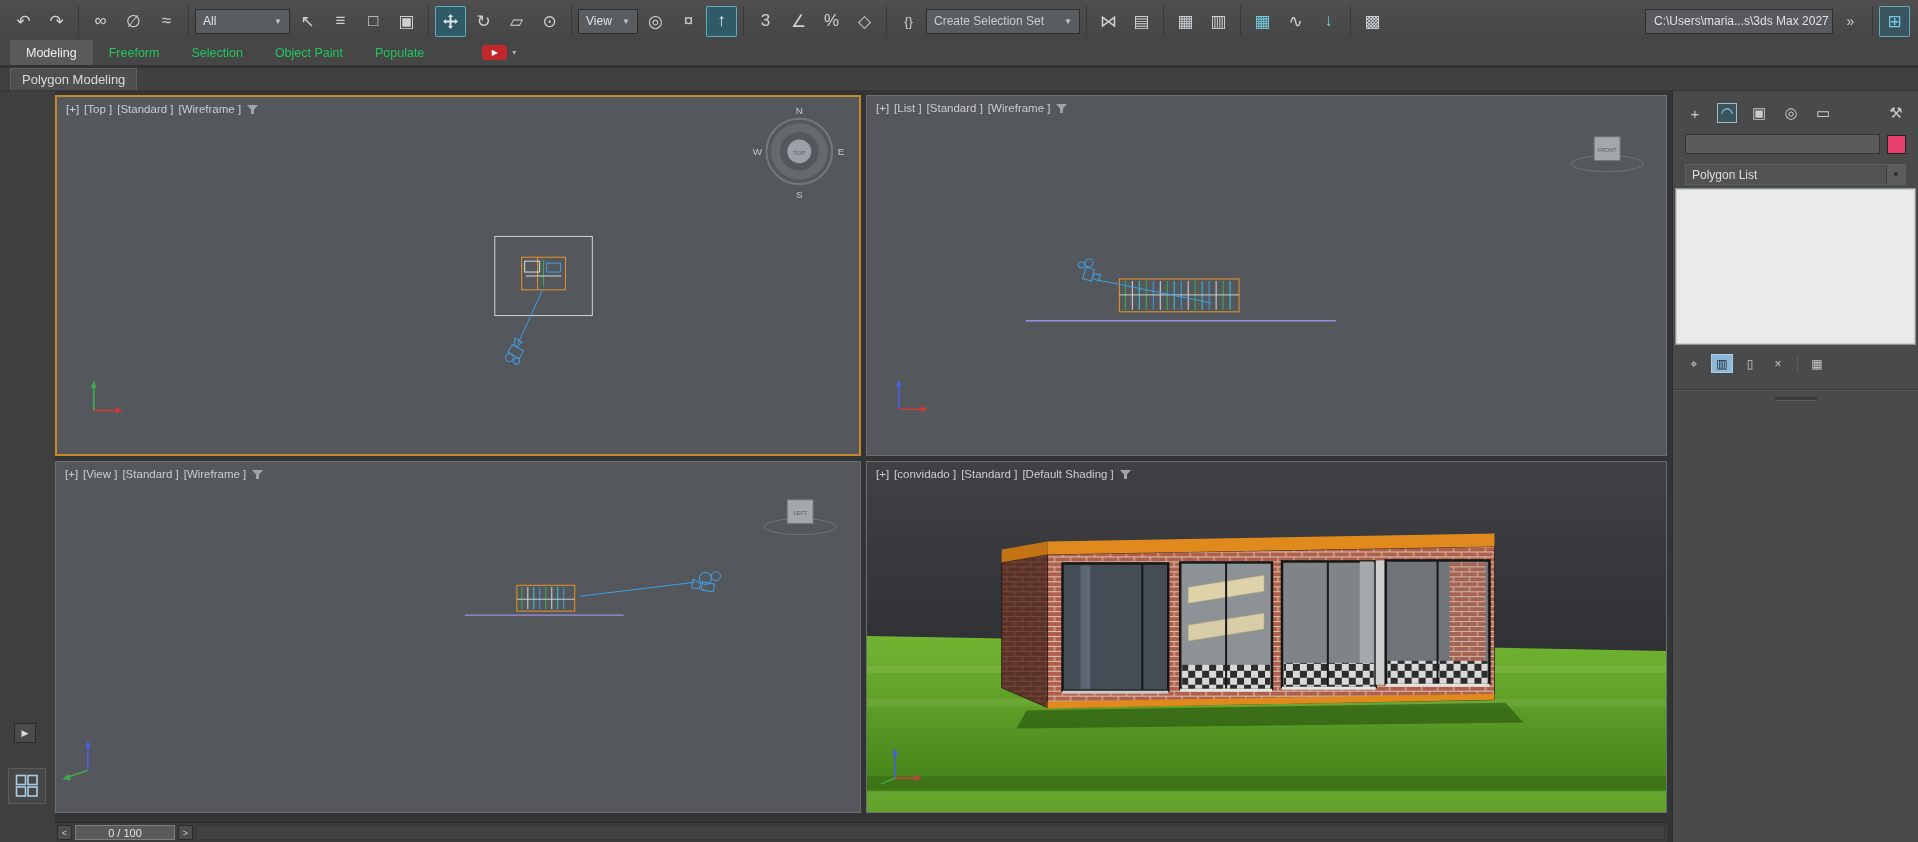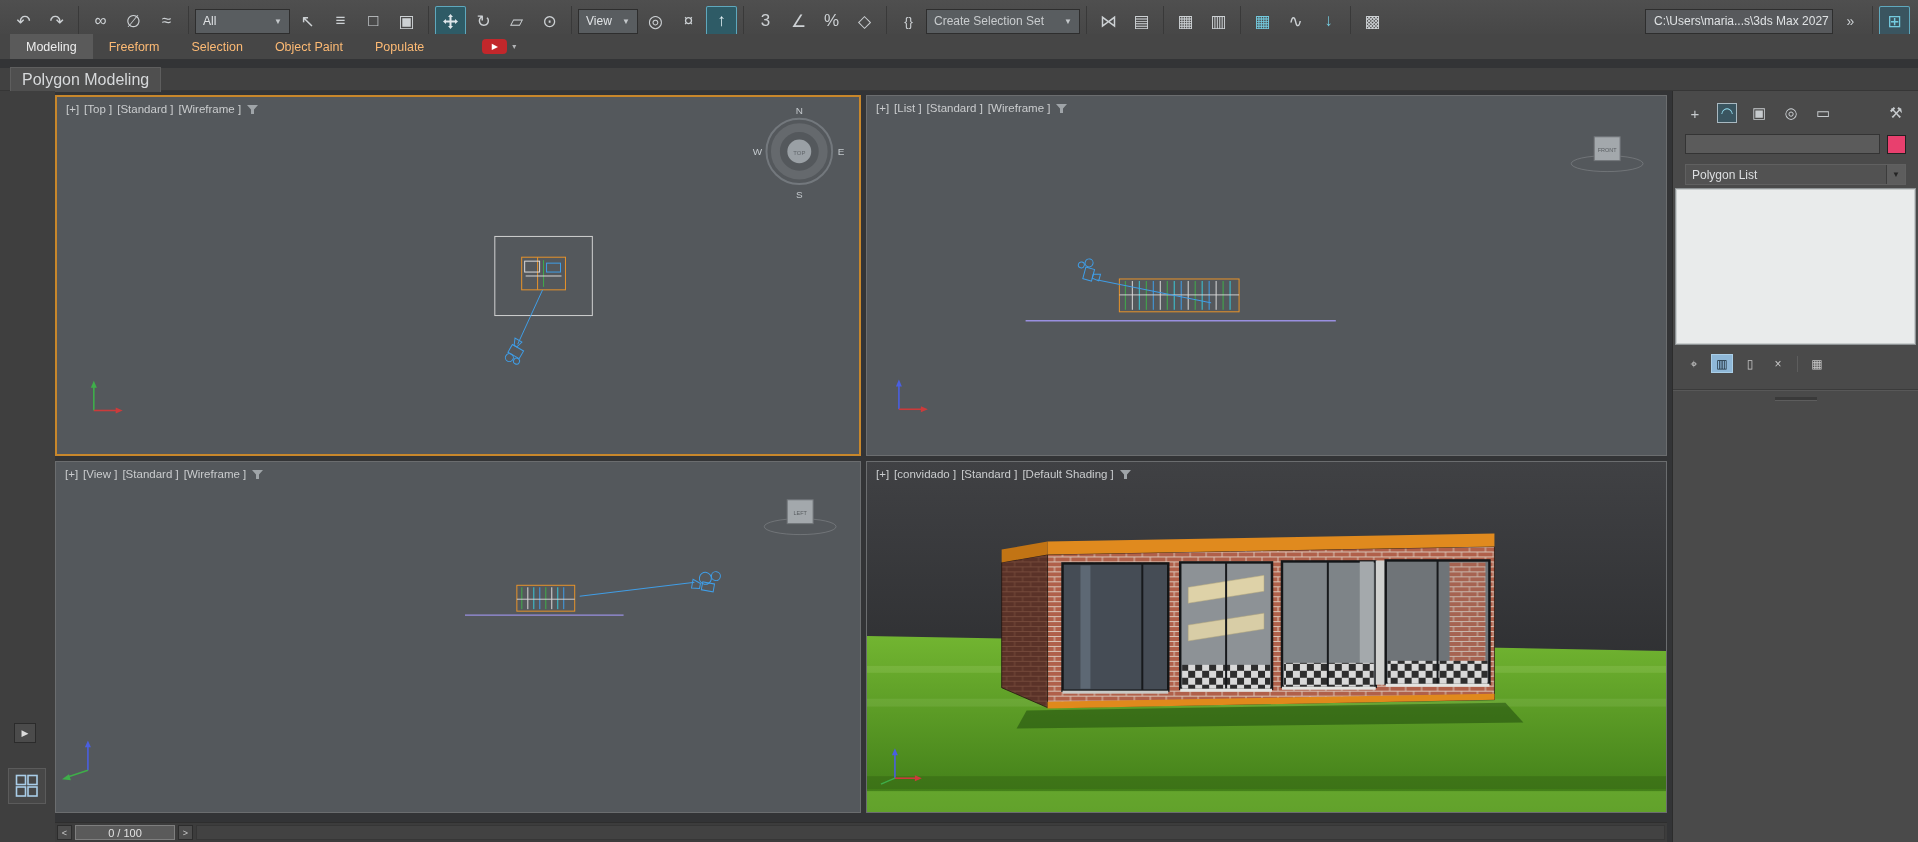--- a/index.html
+++ b/index.html
@@ -8,28 +8,28 @@
   .toolbar{position:absolute;left:0;top:0;width:1918px;height:43px;background:linear-gradient(#4f4f4f,#454545);border-bottom:1px solid #383838;display:flex;align-items:center;padding:0 8px;gap:2px}
   .tbtn{width:31px;height:31px;flex:0 0 auto;display:flex;align-items:center;justify-content:center;color:#cdd1d4;font-size:17px;border-radius:2px}
   .tbtn.active{background:#2e5b66;box-shadow:inset 0 0 0 1px #5fa8bd;color:#e9f5f9}
   .tbtn.teal{color:#74cbdf}
   .tsep{width:1px;height:30px;background:#5d5d5d;border-right:1px solid #393939;margin:0 4px;flex:0 0 auto}
   .tdrop{height:25px;background:#595d60;border:1px solid #2e2e2e;display:flex;align-items:center;color:#e0e3e5;font-size:12px;padding:0 7px;gap:8px;flex:0 0 auto}
   .tdrop .caret{font-size:8px;color:#c4c8cb}
   .tfield{height:25px;width:188px;background:#57595c;border:1px solid #2e2e2e;color:#dfe2e4;font-size:12px;display:flex;align-items:center;padding:0 8px;flex:0 0 auto;white-space:nowrap;overflow:hidden}
   .pushright{margin-left:auto}
   
-  .ribbon{position:absolute;left:0;top:34px;width:1918px;height:25px;background:#464646;display:flex;align-items:stretch;padding-left:10px}
-  .rtab{padding:5px 16px;font-size:12.5px;color:#fdba74;display:flex;align-items:center}
+  .ribbon{position:absolute;left:0;top:40px;width:1918px;height:25px;background:#464646;display:flex;align-items:stretch;padding-left:10px}
+  .rtab{padding:5px 16px;font-size:12.5px;color:#22c55e;display:flex;align-items:center}
   .rtab.active{background:#5a5a5a;color:#ededed}
   .rplay{display:flex;align-items:center;gap:5px;margin-left:42px}
   .yt{width:25px;height:15px;background:#c2272b;border-radius:4px;display:flex;align-items:center;justify-content:center;color:#fff;font-size:8px}
   .rplay .caret{color:#b2b4b6;font-size:8px}
   .panelrow{position:absolute;left:0;top:68px;width:1918px;height:23px;background:#414141;border-bottom:1px solid #363636;display:flex;align-items:center;padding-left:10px}
-  .ptab{background:#4f4f4f;border:1px solid #5e5e5e;border-bottom:none;color:#d7d9db;font-size:16px;padding:3px 11px}
+  .ptab{background:#4f4f4f;border:1px solid #5e5e5e;border-bottom:none;color:#d7d9db;font-size:13px;padding:3px 11px}
   
   .leftstrip{position:absolute;left:0;top:91px;width:55px;height:751px;background:#3f3f3f}
   .expandbtn{position:absolute;left:14px;top:723px;width:22px;height:20px;background:#4b4b4b;border:1px solid #2b2b2b;color:#dcdcdc;font-size:9px;display:flex;align-items:center;justify-content:center}
   .layouttab{position:absolute;left:8px;top:768px;width:38px;height:36px;background:#474747;border:1px solid #5b5b5b;display:flex;align-items:center;justify-content:center}
   
   .vp{position:absolute;background:#54585c;border:1px solid #6b6d6f;overflow:hidden}
   .vp.active{border:2px solid #c8872b}
   .vp svg.scene{position:absolute;left:0;top:0;width:100%;height:100%}
   .vplabel{position:absolute;left:9px;top:6px;display:flex;gap:5px;align-items:center;font-size:11.5px;color:#caccce;z-index:3;white-space:pre}
   

